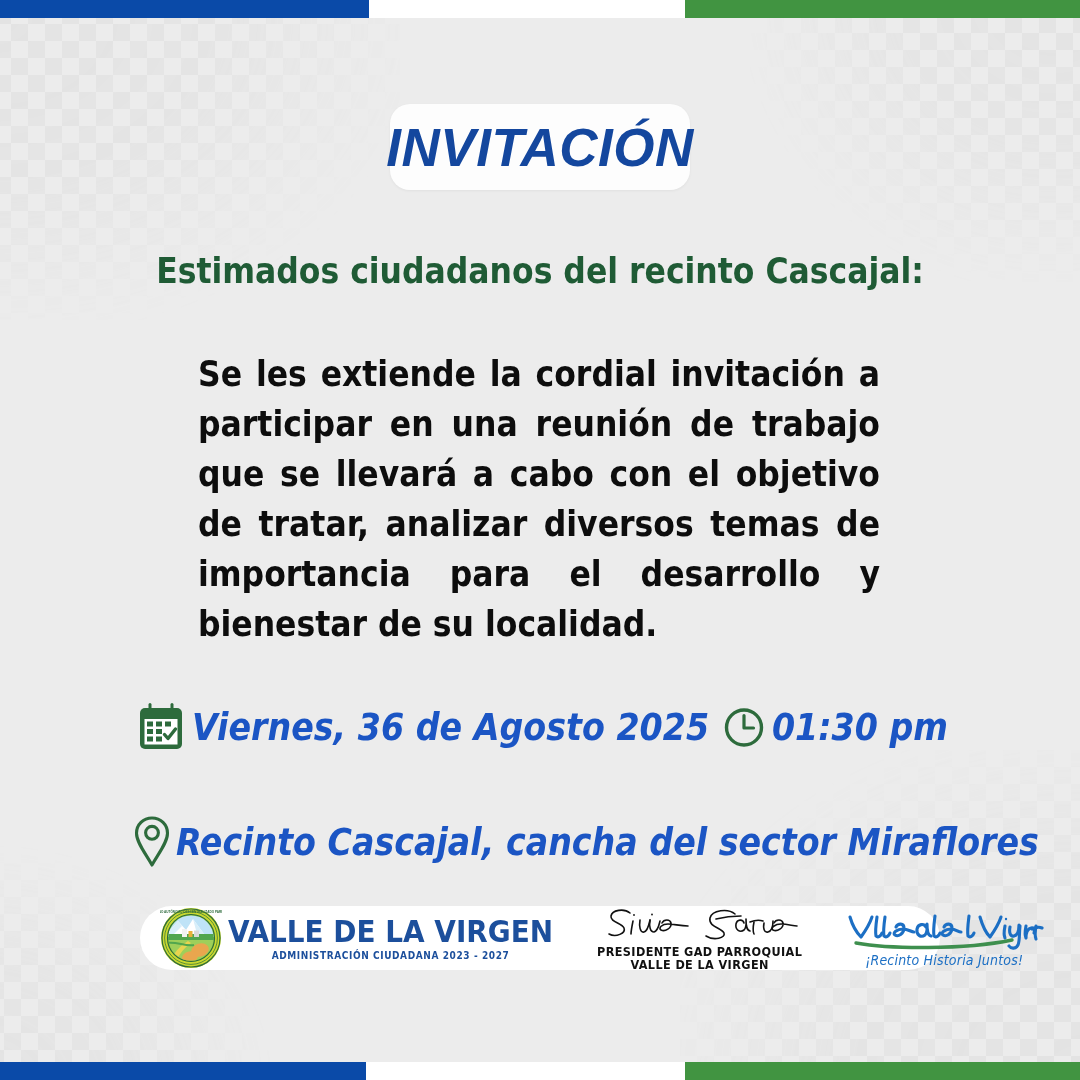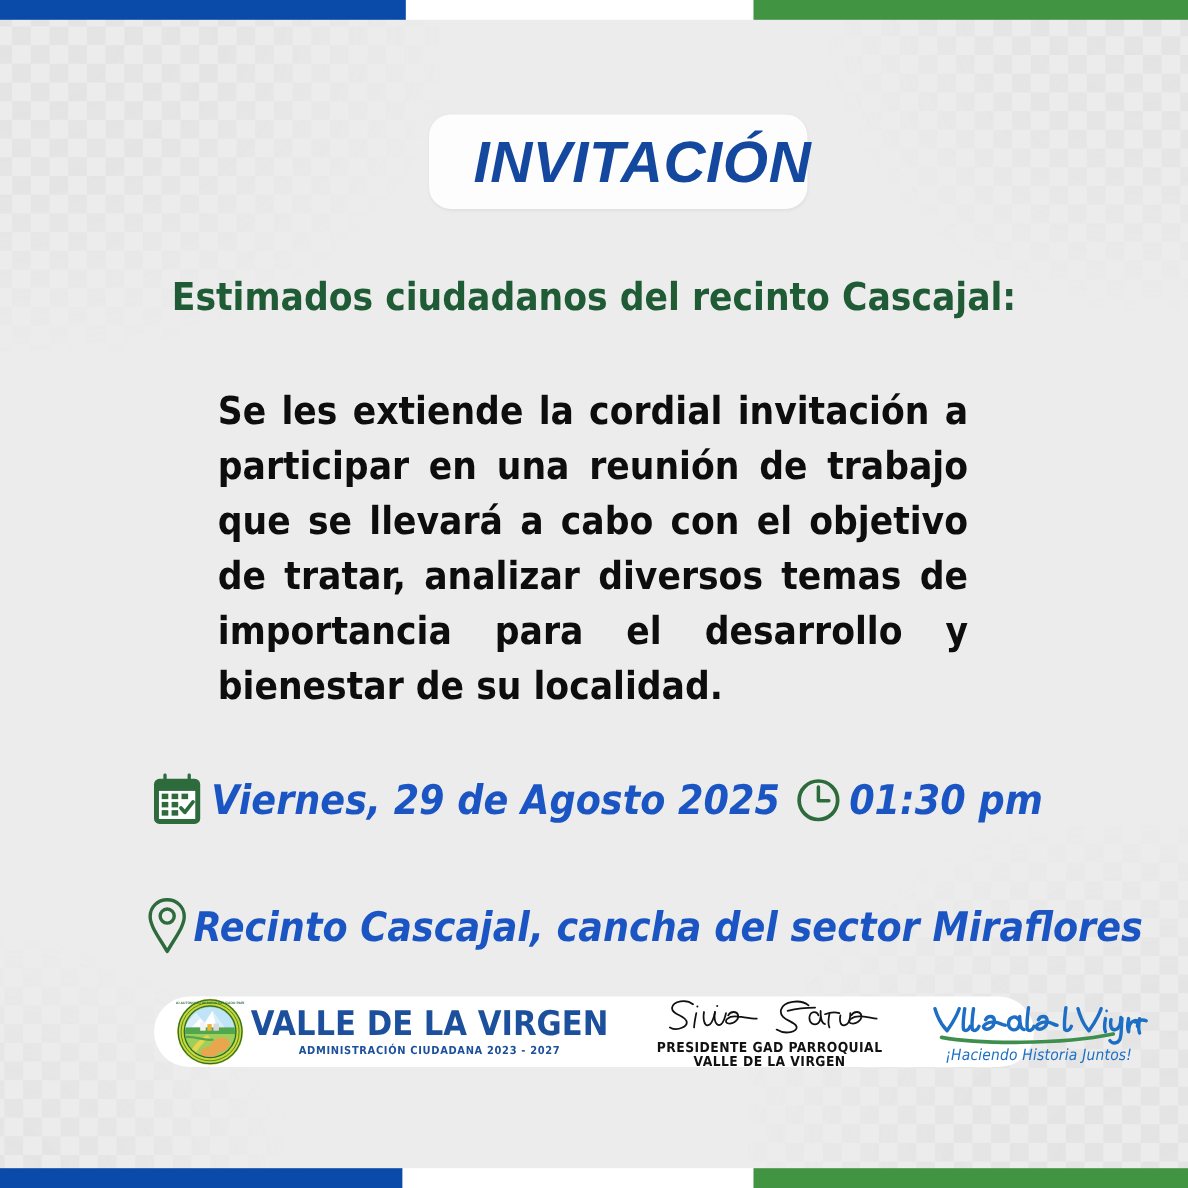--- a/index.html
+++ b/index.html
@@ -72,21 +72,20 @@
     left: 390px;
     top: 104px;
     width: 300px;
     height: 86px;
     background: #fdfdfd;
     border-radius: 20px;
     display: flex;
     align-items: center;
     justify-content: center;
     box-shadow: 0 1px 3px rgba(0,0,0,.05);
-    padding-left: 44px;
   }
   #title-pill .txt {
     font-family: "Liberation Sans", sans-serif;
     font-weight: 700;
     font-style: italic;
     font-size: 53px;
     letter-spacing: .5px;
     color: #14479e;
     white-space: nowrap;
   }
@@ -270,21 +269,21 @@
           <rect x="18" y="18.5" width="6" height="5"></rect>
           <rect x="27" y="18.5" width="6" height="5"></rect>
           <rect x="9" y="26" width="6" height="5"></rect>
           <rect x="18" y="26" width="6" height="5"></rect>
           <rect x="9" y="33.5" width="6" height="5"></rect>
           <rect x="18" y="33.5" width="6" height="5"></rect>
         </g>
         <path d="M26.5 31.5 l3.5 4 7.5 -9.5" stroke="#2d6b3c" stroke-width="3.4" fill="none" stroke-linecap="round" stroke-linejoin="round"></path>
       </svg>
     </span>
-    <span class="detail-txt">Viernes, 29 de Agosto 2025</span>
+    <span class="detail-txt">Viernes, 36 de Agosto 2025</span>
 
     <span class="spacer-flex"></span>
 
     <span class="icon-box" id="clock-icon">
       <svg viewBox="0 0 42 46" width="42" height="46" aria-hidden="true">
         <circle cx="21" cy="23.5" r="17.5" fill="none" stroke="#2d6b3c" stroke-width="3.4"></circle>
         <path d="M21 11.5 v12.5 h9.5" stroke="#2d6b3c" stroke-width="3.2" fill="none" stroke-linecap="round" stroke-linejoin="round"></path>
       </svg>
     </span>
     <span class="detail-txt">01:30 pm</span>
@@ -377,18 +376,18 @@
           <path d="M161 16 C160 21 160 26 161 28"></path>
           <circle cx="162" cy="9" r="1.2" fill="#1c6fc4" stroke="none"></circle>
           <path d="M166 17 C165 22 166 27 170 26 C174 25 175 19 175 15"></path>
           <path d="M176 16 C175 24 176 30 174 35 C172 39 167 39 165 36"></path>
           <path d="M182 16 C181 21 181 26 182 28 C182 23 183 19 187 18 C190 17 191 20 190 23"></path>
           <path d="M192 16 C191 22 191 27 192 29"></path>
           <path d="M188 19 C192 17 196 17 198 18"></path>
         </g>
         <path d="M12 33 C45 39 120 40 168 30" fill="none" stroke="#3e8f4e" stroke-width="3.4" stroke-linecap="round"></path>
       </svg>
-      <div id="brand-tag">¡Haciendo Historia Juntos!</div>
+      <div id="brand-tag">¡Recinto Historia Juntos!</div>
     </div>
 
   </div>
 
 </div>
 
 </body></html>

